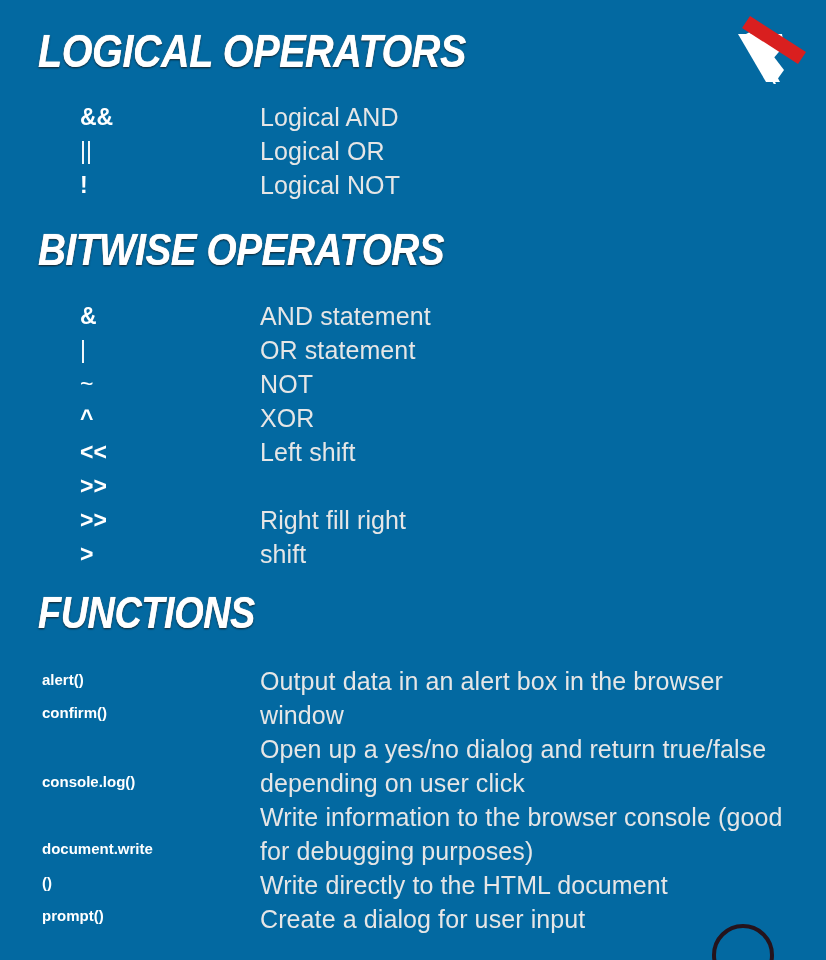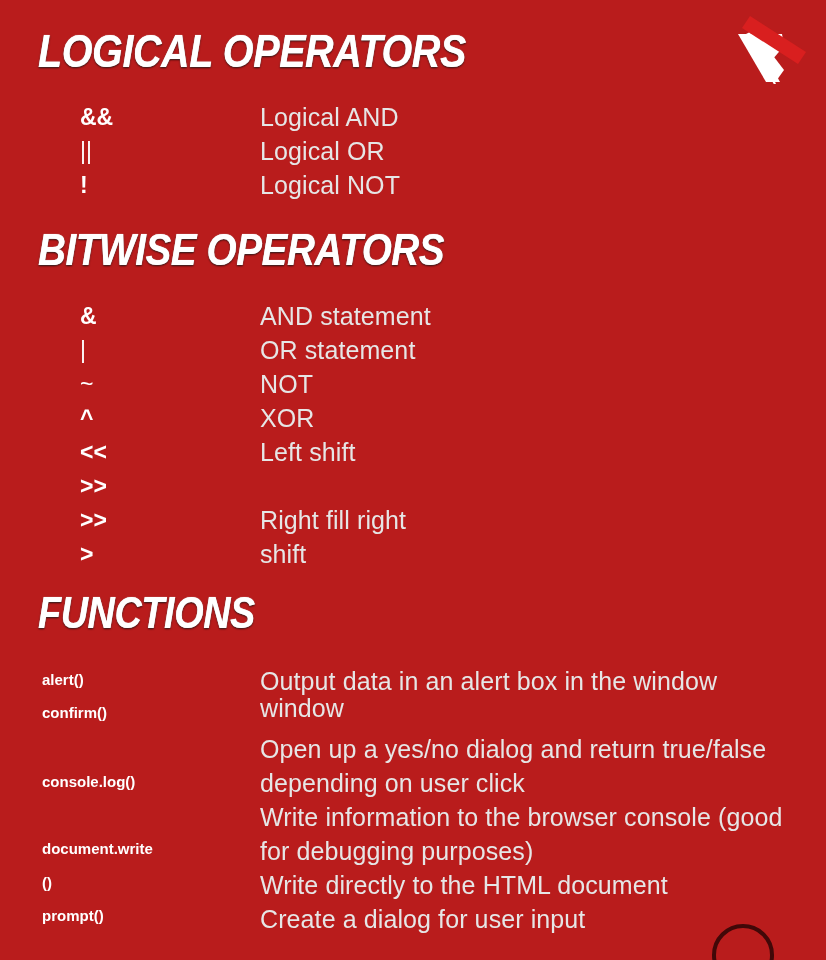--- a/index.html
+++ b/index.html
@@ -8,21 +8,21 @@
     padding: 0;
     background: #000000;
   }
   body {
     font-family: "Liberation Sans", sans-serif;
   }
   .page {
     position: relative;
     width: 826px;
     height: 960px;
-    background: #b91c1c;
+    background: #0369a1;
     overflow: hidden;
     color: #ffffff;
   }
 
   
   .logo {
     position: absolute;
     top: 8px;
     left: 736px;
     width: 78px;
@@ -200,22 +200,22 @@
   <div class="fn-names">
     <div class="fn-name" style="top:0px">alert()</div>
     <div class="fn-name" style="top:33px">confirm()</div>
     <div class="fn-name" style="top:102px">console.log()</div>
     <div class="fn-name" style="top:169px">document.write</div>
     <div class="fn-name" style="top:203px">()</div>
     <div class="fn-name" style="top:236px">prompt()</div>
   </div>
 
   <div class="fn-descs">
-    <div class="fn-desc-line" style="top:0px">Output data in an alert box in the window</div>
-    <div class="fn-desc-line" style="top:27px">window</div>
+    <div class="fn-desc-line" style="top:0px">Output data in an alert box in the browser</div>
+    <div class="fn-desc-line" style="top:34px">window</div>
     <div class="fn-desc-line" style="top:68px">Open up a yes/no dialog and return true/false</div>
     <div class="fn-desc-line" style="top:102px">depending on user click</div>
     <div class="fn-desc-line" style="top:136px">Write information to the browser console (good</div>
     <div class="fn-desc-line" style="top:170px">for debugging purposes)</div>
     <div class="fn-desc-line" style="top:204px">Write directly to the HTML document</div>
     <div class="fn-desc-line" style="top:238px">Create a dialog for user input</div>
   </div>
 
   <div class="corner-mark"></div>
 

